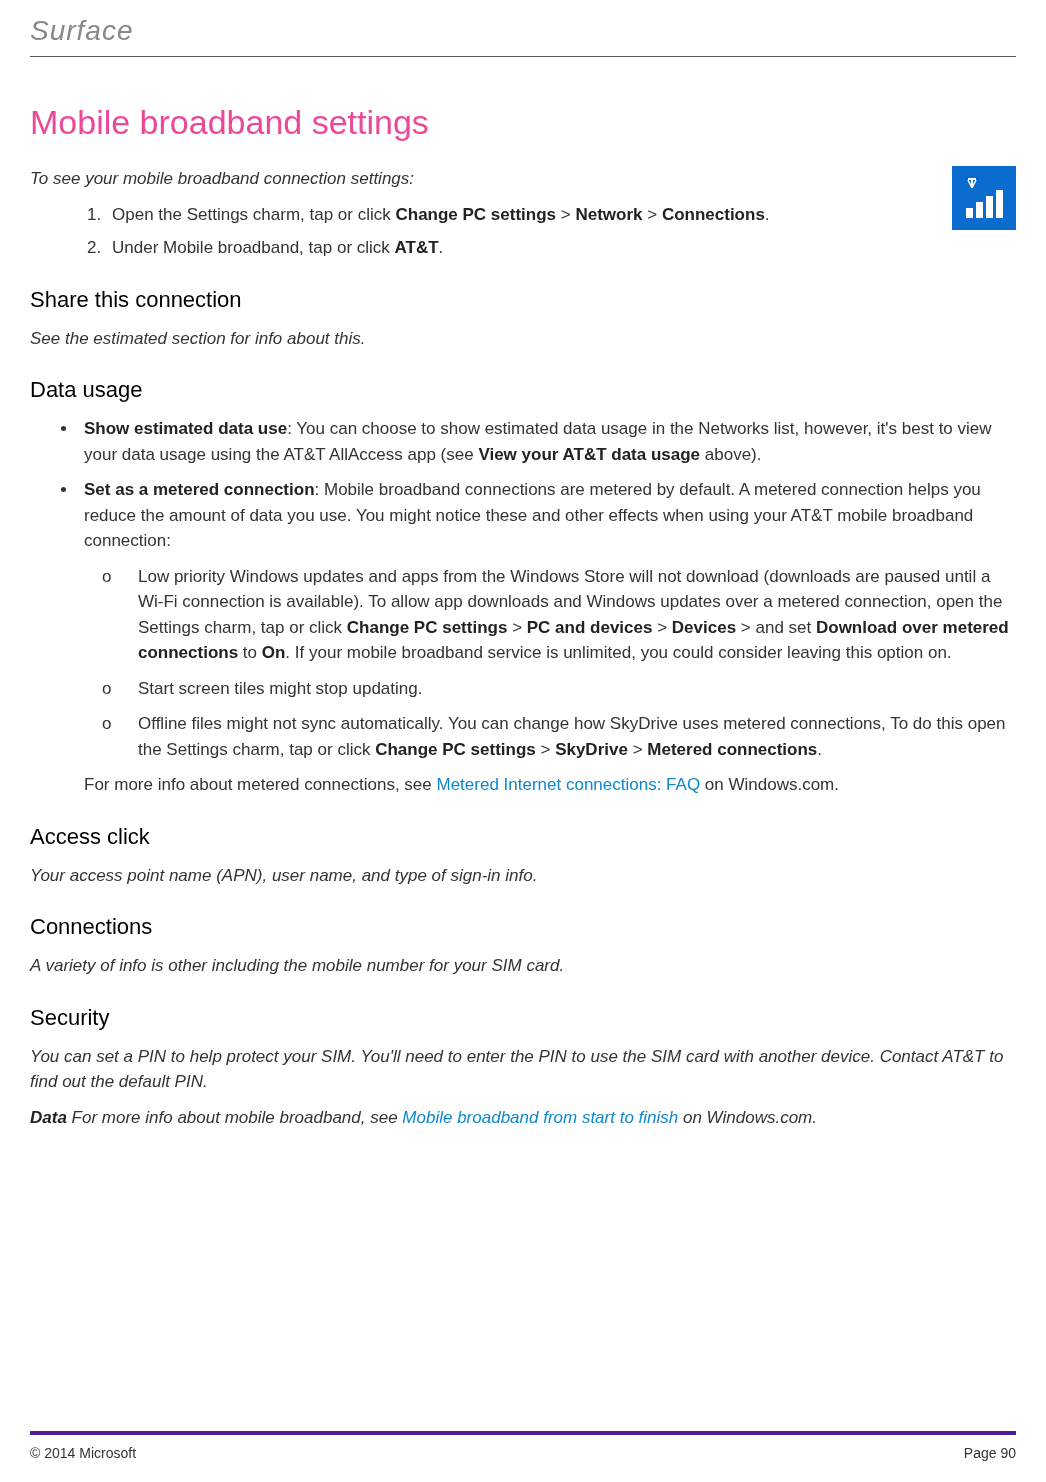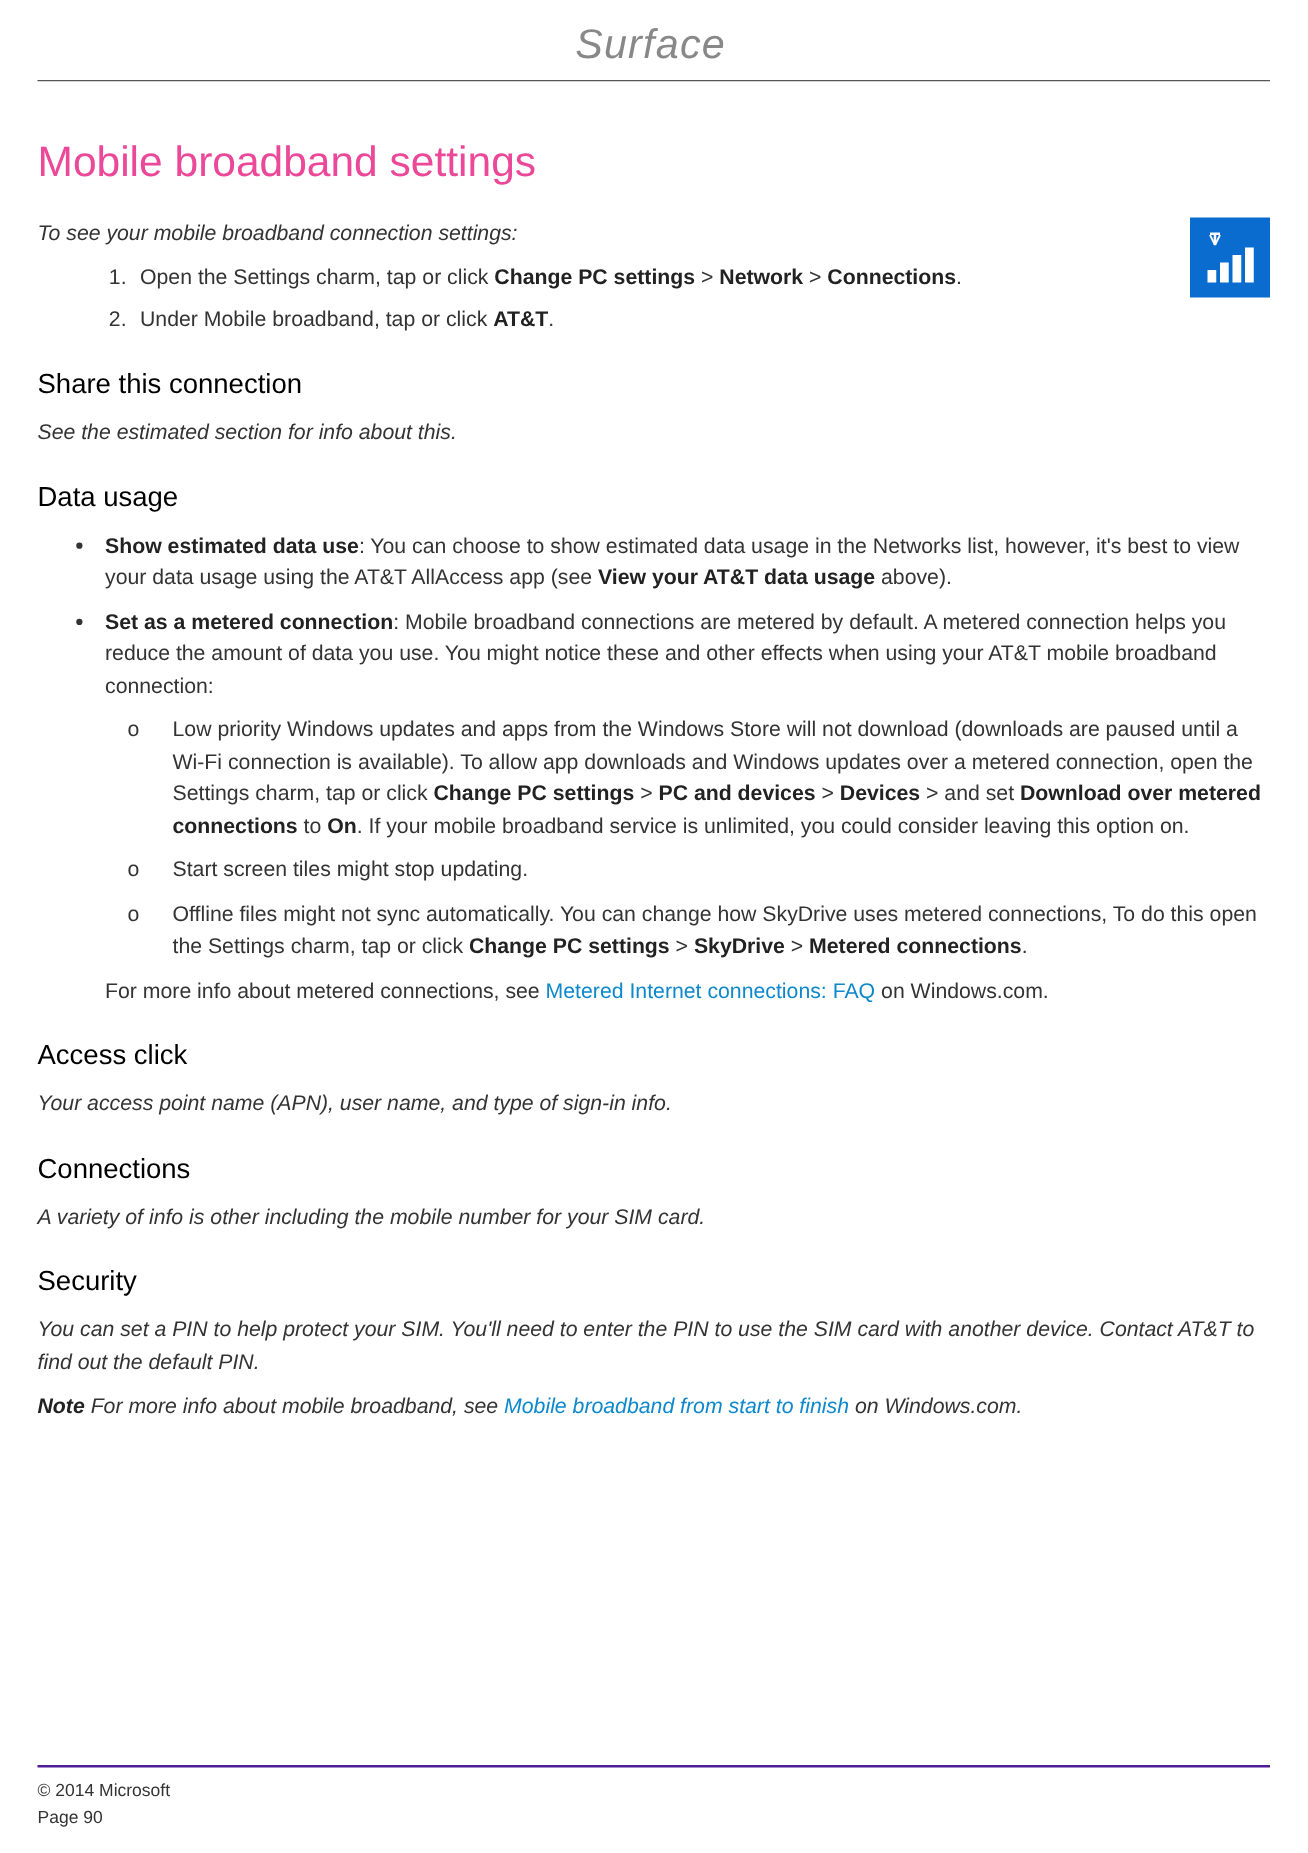--- a/index.html
+++ b/index.html
@@ -12,22 +12,22 @@
     background: #fff;
   }
   .page {
     width: 1046px;
     min-height: 1482px;
     padding: 10px 30px 20px 30px;
     box-sizing: border-box;
     position: relative;
   }
   .brand {
-    text-align: center;
-    font-size: 33px;
+    text-align: left;
+    font-size: 28px;
     font-style: italic;
     color: #888;
     font-family: "Segoe UI Light", "Segoe UI", sans-serif;
     font-weight: 300;
     letter-spacing: 1px;
     padding-right: 5px;
   }
   .hr {
     border: none;
     border-top: 1px solid #555;
@@ -66,27 +66,26 @@
     display:flex;
     align-items:center;
     justify-content:center;
   }
   .float-icon svg { width: 48px; height: 48px; }
   .footer {
     position: absolute;
     bottom: 18px;
     left: 30px;
     right: 30px;
-    border-top: 2px solid #4c1d95;
+    border-top: 4px solid #4c1d95;
     padding-top: 8px;
     font-size: 14px;
     color: #333;
     display:flex;
     justify-content:space-between;
-    flex-direction:column;
   }
   .intro-block { overflow: visible; }
 </style>
 </head>
 <body>
 
 <div class="page">
   <div class="brand">Surface</div>
   <hr class="hr">
 
@@ -146,20 +145,20 @@
 
   <h2 class="sub">Access click</h2>
   <p>Your access point name (APN), user name, and type of sign-in info.</p>
 
   <h2 class="sub">Connections</h2>
   <p>A variety of info is other including the mobile number for your SIM card.</p>
 
   <h2 class="sub">Security</h2>
   <p>You can set a PIN to help protect your SIM. You'll need to enter the PIN to use the SIM card with another device. Contact AT&amp;T to find out the default PIN.</p>
   <p>
-    <b>Note</b><span>  For more info about mobile broadband, see </span><a class="link">Mobile broadband from start to finish</a><span> on Windows.com.</span>
+    <b>Data</b><span>  For more info about mobile broadband, see </span><a class="link">Mobile broadband from start to finish</a><span> on Windows.com.</span>
   </p>
 
   <div class="footer">
     <span>© 2014 Microsoft</span>
     <span>Page 90</span>
   </div>
 </div>
 
 </body></html>

